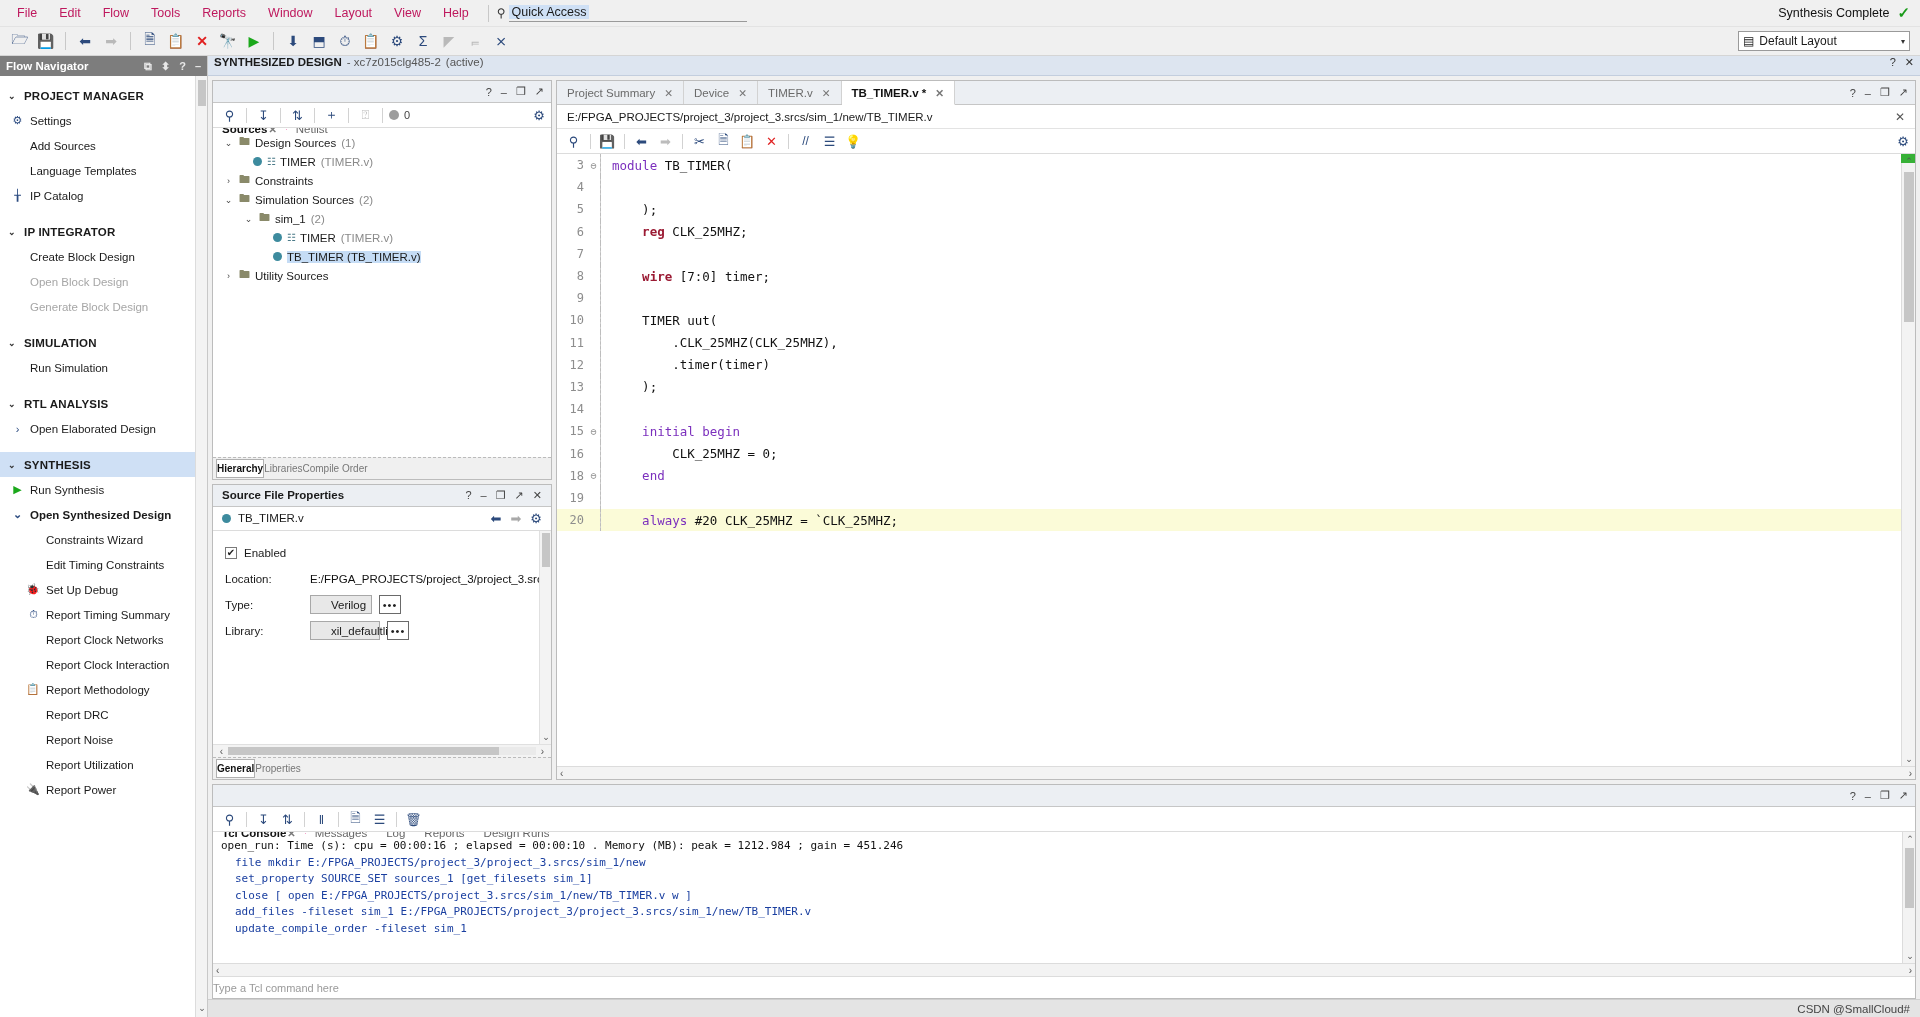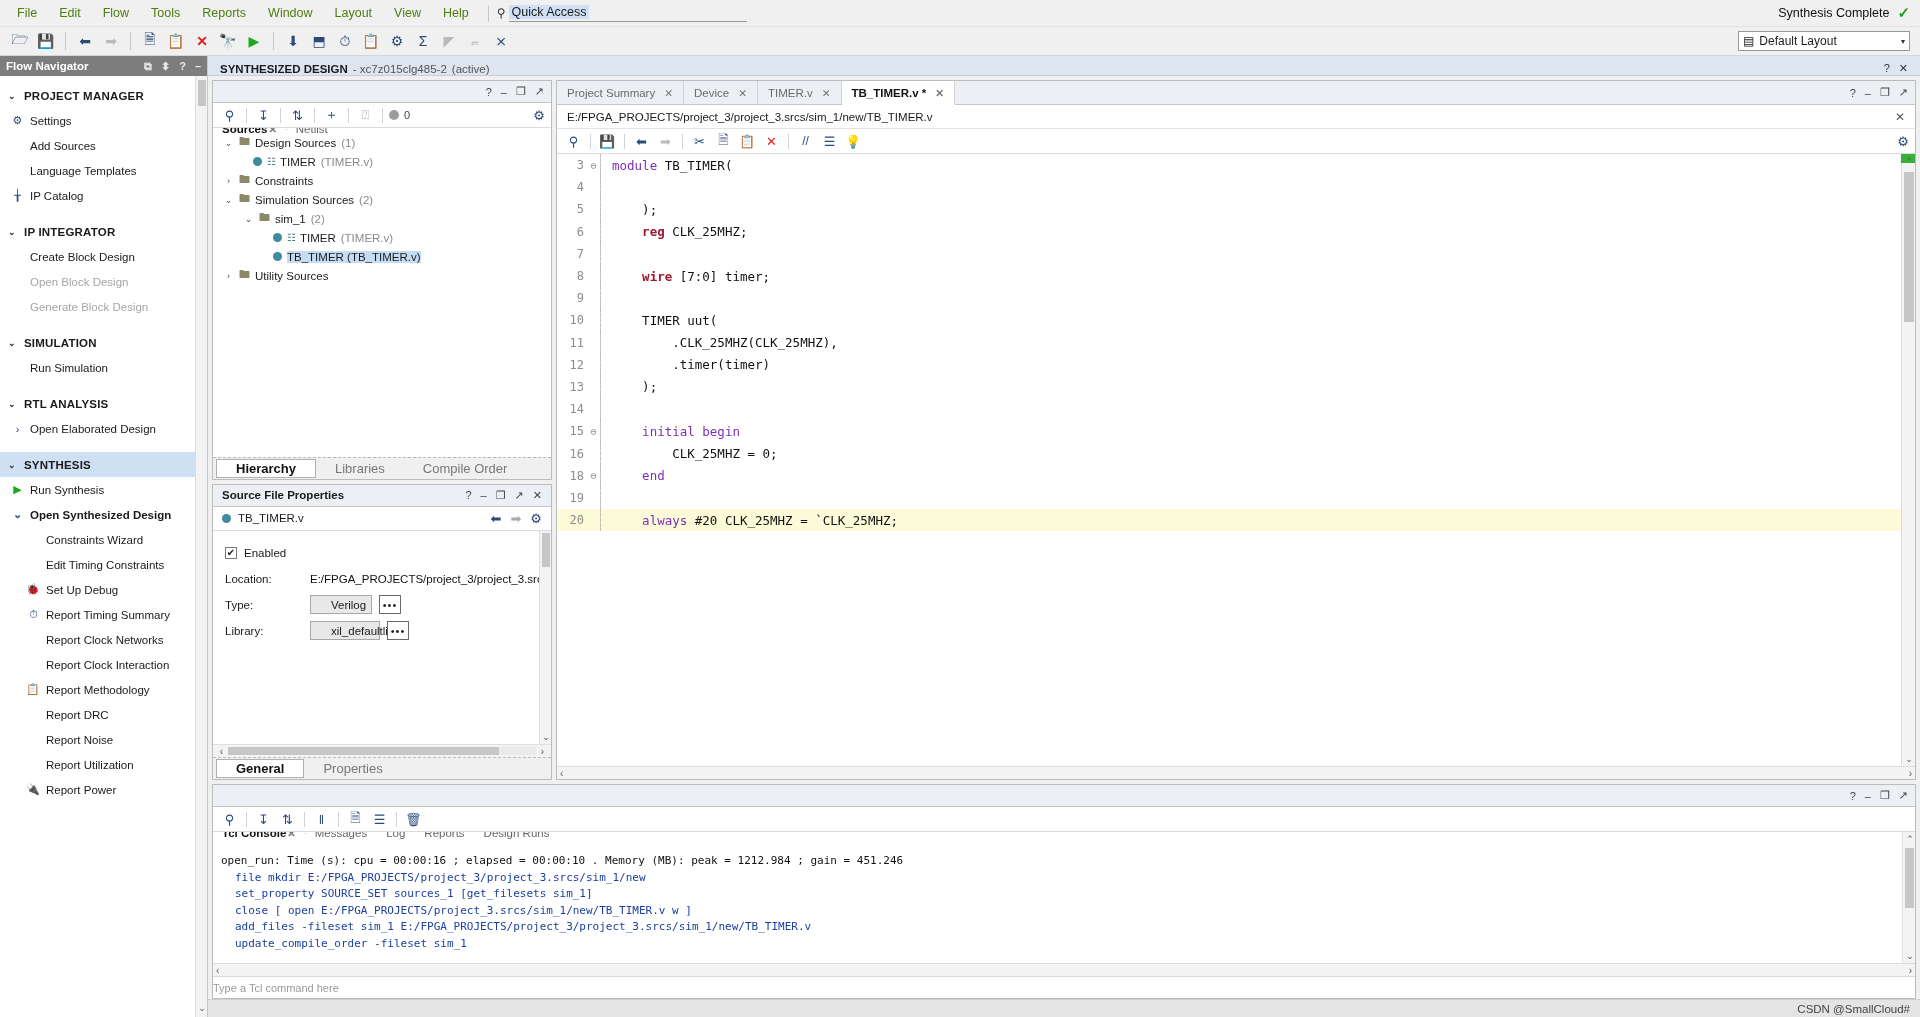--- a/index.html
+++ b/index.html
@@ -8,21 +8,21 @@
     font-family:"Liberation Sans", sans-serif;
     font-size:12px; color:#1a1a1a; background:#f0f0f0;
   }
   .app{ width:1920px; height:1017px; display:flex; flex-direction:column; }
 
   
   .menubar{
     height:27px; background:#f0f0f0; display:flex; align-items:center;
     border-bottom:1px solid #e3e3e3; padding-left:6px; flex:none;
   }
-  .menu-item{ padding:3px 11px; font-size:12.5px; color:#4d7c0f; cursor:default; }
+  .menu-item{ padding:3px 11px; font-size:12.5px; color:#be185d; cursor:default; }
   .menu-sep-v{ width:1px; height:17px; background:#c8c8c8; margin:0 8px; }
   .quick{ display:flex; align-items:center; gap:4px; width:250px; }
   .quick-ico{ color:#333; font-size:12px; }
   .quick-box{
     flex:1; border-bottom:1px solid #9a9a9a; padding-bottom:2px;
   }
   .quick-txt{ background:#cfe0f5; font-size:12.5px; padding:0 2px; }
   .menu-right{ margin-left:auto; display:flex; align-items:center; gap:8px; padding-right:10px; }
   .synth-status{ font-size:12.5px; color:#111; }
   .check-ok{ color:#1a9b1a; font-size:15px; font-weight:bold; }
@@ -71,22 +71,22 @@
   .fn-item.sub{ padding-left:46px; }
   .fn-item.disabled{ color:#a6a6a6; }
   .fn-item.bold{ font-weight:bold; }
   .fn-ico{ width:13px; height:13px; display:inline-flex; align-items:center;
            justify-content:center; font-size:11px; color:#2b4b80; margin-left:-19px; }
   .fn-gap{ height:11px; }
 
   
   .main{ flex:1; display:flex; flex-direction:column; min-width:0; background:#f0f0f0; }
   .design-bar{
-    height:20px; background:#dde5f0; display:flex; align-items:flex-end;
-    padding:0 12px; font-size:11.5px; border-bottom:1px solid #c3cede; flex:none;
+    height:20px; background:#dde5f0; display:flex; align-items:flex-start;
+    padding:0 6px; font-size:11.5px; border-bottom:1px solid #c3cede; flex:none;
   }
   .design-bar b{ font-weight:bold; }
   .design-bar .muted{ color:#555; margin-left:5px; }
   .db-tools{ margin-left:auto; display:flex; gap:9px; color:#333; font-size:11px; }
 
   .workspace{ flex:1; display:flex; min-height:0; padding:4px 4px 0 4px; gap:4px; }
   .leftcol{ width:340px; flex:none; display:flex; flex-direction:column; gap:4px; min-width:0;}
   .rightcol{ flex:1; display:flex; flex-direction:column; min-width:0; }
 
   
@@ -128,21 +128,21 @@
   .tw{ width:11px; font-size:9px; color:#444; text-align:center; }
   .folder{ color:#8a8a6a; font-size:11px; }
   .cdot{ width:9px; height:9px; border-radius:50%; background:#3d8b9e; display:inline-block;}
   .hier{ color:#4a7a88; font-size:10px; letter-spacing:-1px; }
   .tname{ font-weight:normal; }
   .tsuffix{ color:#8a8a8a; font-weight:normal; }
   .sel{ background:#c5dcf5; }
 
   .btabs{ height:22px; background:#f0f0f0; display:flex; align-items:stretch;
           border-top:1px dashed #bbb; flex:none; padding-left:3px; }
-  .btab{ display:flex; align-items:center; padding:0 19px; font-size:13px; color:#777; }
+  .btab{ display:flex; align-items:center; padding:0 0; font-size:10px; color:#777; }
   .btab.active{ background:#fff; border:1px solid #b0b0b0; color:#111; font-weight:bold;
                 margin:1px 0; }
 
   
   .prop-head{ height:24px; display:flex; align-items:center; gap:7px; padding:0 9px;
               font-size:11.5px; border-bottom:1px solid #dcdcdc; flex:none; }
   .prop-nav{ margin-left:auto; display:flex; align-items:center; gap:9px; color:#2c4a7c;
              font-size:13px; }
   .prop-body{ flex:1; position:relative; overflow:hidden; padding:9px 0 0 12px;
               font-size:11.5px; }
@@ -199,21 +199,21 @@
   .ed-up{ top:2px; } .ed-dn{ bottom:2px; }
   .greenmark{ position:absolute; right:0; top:0; width:14px; height:9px; background:#37b137; }
   .ed-hscroll{ height:13px; background:#f3f3f3; border-top:1px solid #dcdcdc; display:flex;
                align-items:center; padding:0 3px; flex:none; font-size:10px; color:#555; }
 
   
   .console{ height:215px; flex:none; margin:4px 4px 0 4px; background:#fff;
             border:1px solid #bcbcbc; display:flex; flex-direction:column; }
   .con-body{ flex:1; display:flex; min-height:0; }
   .con-text{ flex:1; overflow:hidden; padding:6px 0 0 8px;
-             font-family:"DejaVu Sans Mono", monospace; font-size:11px; line-height:16.5px;margin-top:15px; }
+             font-family:"DejaVu Sans Mono", monospace; font-size:11px; line-height:16.5px; }
   .con-line{ white-space:pre; color:#111; }
   .con-line.blue{ color:#1a3fa0; padding-left:14px; }
   .con-input{ height:22px; margin:0; border-top:1px solid #dcdcdc; display:flex;
               align-items:center; padding:0 0; color:#9a9a9a;
               font-family:Liberation Sans, sans-serif; font-size:11px; flex:none; }
 
   .statusbar{ height:18px; background:#e4e4e4; display:flex; align-items:center;
               justify-content:flex-end; padding-right:10px; font-size:11.5px; color:#444;
               flex:none; border-top:1px solid #cfcfcf; }
 </style>

